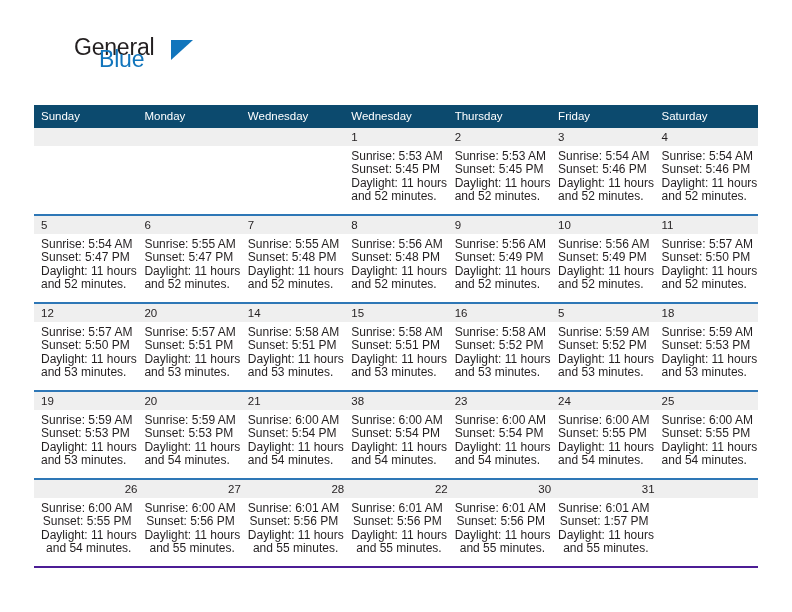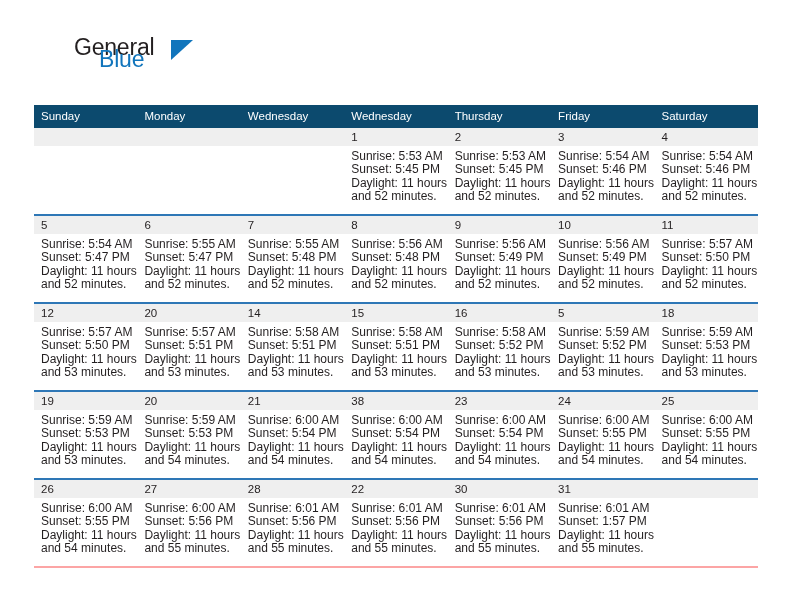--- a/index.html
+++ b/index.html
@@ -110,21 +110,22 @@
     border: none;
   }
   table.cal-table td {
     vertical-align: top;
     padding: 0;
     border: none;
     border-bottom: 2px solid #2e77b6;
     height: 86px;
   }
   tr.week-row:last-child td {
-    border-bottom: 2px solid #fca5a5;
+    border-bottom: 2px solid #4c1d95;
+    text-align: right;
   }
   .daynum-band {
     background: #efefef;
     height: 16px;
     line-height: 16px;
     padding: 1px 0 1px 7px;
     font-size: 11.5px;
     color: #231f20;
   }
   td.empty-cell .daynum-band {

